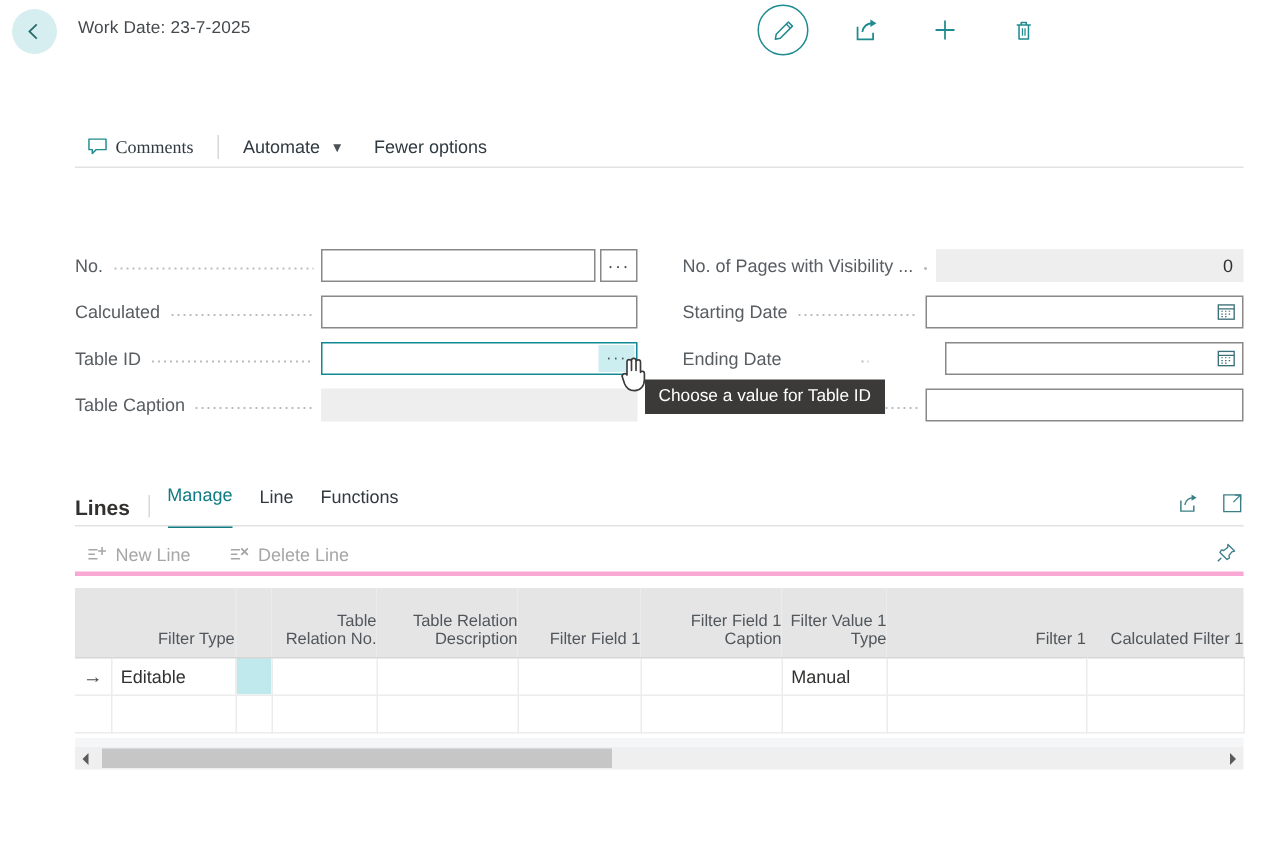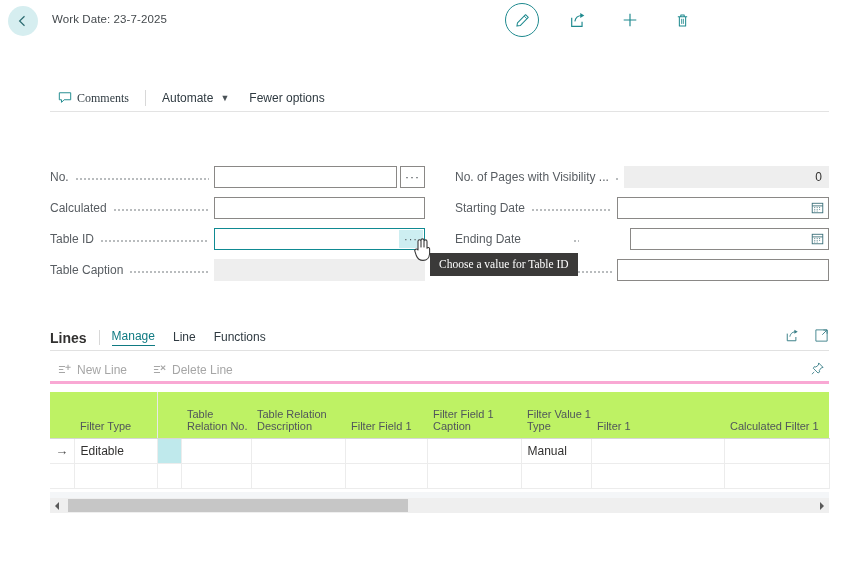--- a/index.html
+++ b/index.html
@@ -99,53 +99,53 @@
   }
   .cal-btn {
     position:absolute; right: 4px; top: 3px; cursor:pointer;
     display:flex; align-items:center; justify-content:center;
   }
 
   
   .tooltip {
     position: absolute; left: 430px; top: 253px;
     background: #3b3a39; color:#fff; font-size: 11.5px;
-    padding: 5px 9px 6px; white-space: nowrap; z-index: 40; font-family: Liberation Serif, serif;
+    padding: 5px 9px 6px; white-space: nowrap; z-index: 40;
   }
   
   .cursor { position:absolute; left: 411px; top: 236px; z-index: 50; pointer-events:none; }
 
   
   .lines-head {
     position: absolute; left: 50px; top: 325px; width: 779px; height: 26px;
     display:flex; align-items: center;
     border-bottom: 1px solid #e1e1e1;
   }
   .lines-title { font-size: 14px; font-weight: 600; color:#323130; margin-right: 12px; }
   .vsep { width:1px; height:15px; background:#d8d8d8; margin-right: 12px; }
-  .ltab { font-size: 12px; color:#2f3a41; margin-right: 18px; cursor:pointer; padding-bottom: 2px; }
+  .ltab { font-size: 12px; color:#2f3a41; margin-right: 18px; cursor:pointer; padding-bottom: 14px; }
   .ltab.active { color:#0f7a82; border-bottom: 1.5px solid #0f7a82; }
   .lines-icons { margin-left:auto; display:flex; gap: 14px; align-items:center; }
 
   .lines-cmd {
     position:absolute; left: 50px; top: 358px; width: 779px; height: 26px;
     border-bottom: 3px solid #f9a8d4;
     display:flex; align-items:center; font-size: 12px;
   }
   .lcmd { display:flex; align-items:center; gap:5px; color:#a6a6a6; margin-right: 18px; cursor:default; padding-left: 8px; }
   .pin { margin-left:auto; padding-right: 4px; cursor:pointer; }
 
   
   .grid { position:absolute; left: 50px; top: 392px; width: 779px; }
   .grid table { border-collapse: collapse; width: 779px; table-layout: fixed; }
   .grid th {
     font-size: 11px; font-weight: 400; color:#50565b;
-    text-align: left; vertical-align: bottom;
+    text-align: right; vertical-align: bottom;
     padding: 0 0 6px 6px; height: 46px;
-    border-bottom: 1px solid #d6d6d6; background:#bef264;
+    border-bottom: 1px solid #d6d6d6; background:#e5e5e5;
   }
   .grid td {
     font-size: 12px; color:#323130; height: 25px;
     border: 1px solid #ececec; padding: 0 0 0 6px;
     background:#fff;
   }
   .grid td.arrow { text-align:center; padding:0; color:#4a4a4a; font-size: 13px; border-left: none; }
   .grid td.selcell { background:#bfe9ec; }
   .grid th:first-child { border-bottom: 1px solid #d6d6d6; }
   .hdr-sep { border-left: 1px solid #e8e8e8; }

